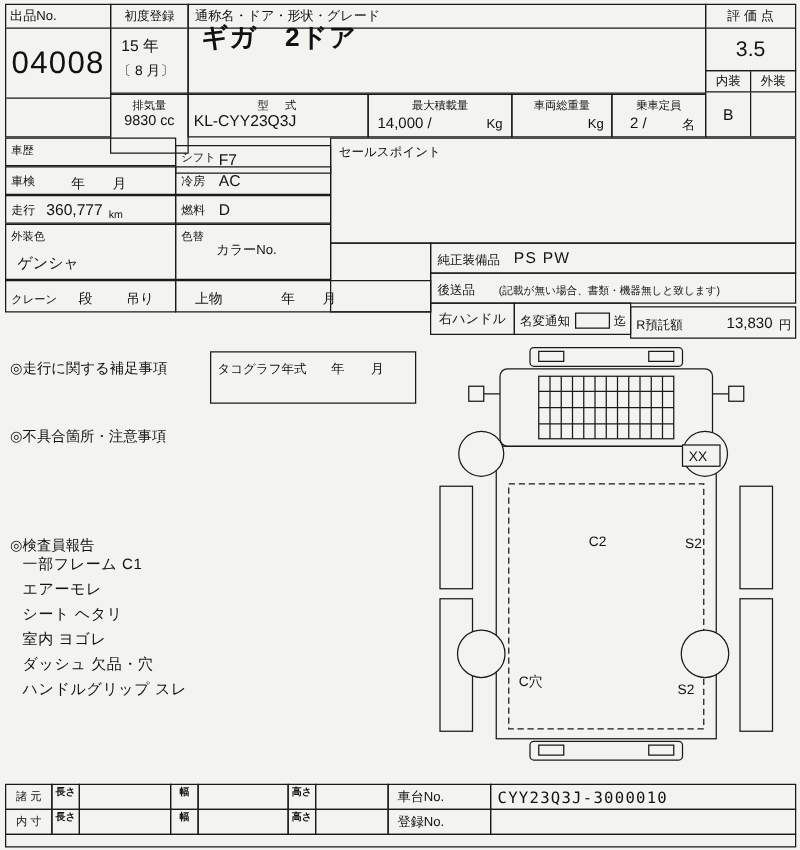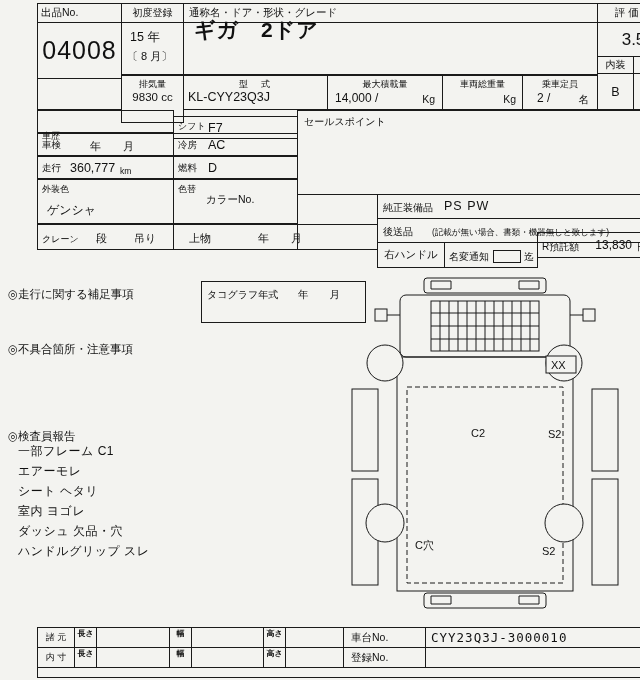--- a/index.html
+++ b/index.html
@@ -1,21 +1,21 @@
 <!DOCTYPE html>
 <html><head>
 <meta charset="utf-8">
 <style>
   html,body{margin:0;padding:0;}
   body{
     width:640px;height:680px;position:relative;overflow:hidden;
     background:#f3f3f0;color:#111;
     font-family:"Liberation Sans","DejaVu Sans",sans-serif;
   }
-  .c{position:absolute;border:1px solid #1a1a1a;box-sizing:border-box;margin-left:33px;}
+  .c{position:absolute;border:1px solid #1a1a1a;box-sizing:border-box;}
   .nb{position:absolute;box-sizing:border-box;}
   .hd{border-bottom:1px solid #1a1a1a;box-sizing:border-box;}
   .f{display:flex;align-items:center;}
   .fc{display:flex;align-items:center;justify-content:center;}
   .tl{position:absolute;font-size:9px;}
   .v{position:absolute;}
   .stack{font-size:8px;line-height:8px;word-break:break-all;text-align:center;padding-top:2px;font-weight:bold;}
   .rep{height:20px;font-size:12px;letter-spacing:.5px;}
   svg text{font-family:"Liberation Sans","DejaVu Sans",sans-serif;}
 </style>
@@ -71,21 +71,21 @@
   <div class="v" style="top:17px;right:6px;font-size:10.5px">Kg</div>
 </div>
 
 <div class="c" style="left:489px;top:75px;width:76px;height:35px">
   <div class="tl" style="top:2px;left:0;width:100%;text-align:center">乗車定員</div>
   <div class="v" style="top:15px;left:14px;font-size:12px">2 /</div>
   <div class="v" style="top:17px;right:8px;font-size:10.5px">名</div>
 </div>
 
 <div class="c" style="left:4px;top:110px;width:137px;height:23px">
-  <div class="tl" style="top:19px;left:4px">車歴</div>
+  <div class="tl" style="top:3px;left:4px">車歴</div>
 </div>
 <div class="c" style="left:140px;top:116px;width:125px;height:23px">
   <div class="tl" style="top:3px;left:4px">シフト</div>
   <div class="v" style="top:4px;left:34px;font-size:12.5px">F7</div>
 </div>
 
 <div class="c" style="left:4px;top:133px;width:137px;height:23px">
   <div class="tl" style="top:5px;left:4px;font-size:9.5px">車検</div>
   <div class="v" style="top:5px;left:52px;font-size:11px">年　　月</div>
 </div>
@@ -136,21 +136,21 @@
   <div class="v" style="top:6px;left:5px;font-size:10px">後送品</div>
   <div class="v" style="top:8px;left:54px;font-size:8.5px">(記載が無い場合、書類・機器無しと致します)</div>
 </div>
 
 <div class="c fc" style="left:344px;top:242px;width:68px;height:26px;font-size:10.5px">右ハンドル</div>
 <div class="c" style="left:411px;top:242px;width:94px;height:26px">
   <span class="v" style="top:7px;left:4px;font-size:10px">名変通知</span>
   <span class="v" style="top:7px;left:48px;width:26px;height:11px;border:1px solid #1a1a1a"></span>
   <span class="v" style="top:7px;left:79px;font-size:10px">迄</span>
 </div>
-<div class="c" style="left:504px;top:232px;width:114px;height:26px">
+<div class="c" style="left:504px;top:245px;width:133px;height:26px">
   <span class="v" style="top:7px;left:4px;font-size:10px">R預託額</span>
   <span class="v" style="top:5px;right:18px;font-size:12px">13,830</span>
   <span class="v" style="top:7px;right:3px;font-size:10px">円</span>
 </div>
 
 <div class="nb" style="left:8px;top:287px;font-size:11.5px">◎走行に関する補足事項</div>
 <div class="c" style="left:168px;top:281px;width:165px;height:42px">
   <span class="v" style="top:6px;left:5px;font-size:10px">タコグラフ年式</span>
   <span class="v" style="top:6px;left:96px;font-size:10.5px">年　　月</span>
 </div>

